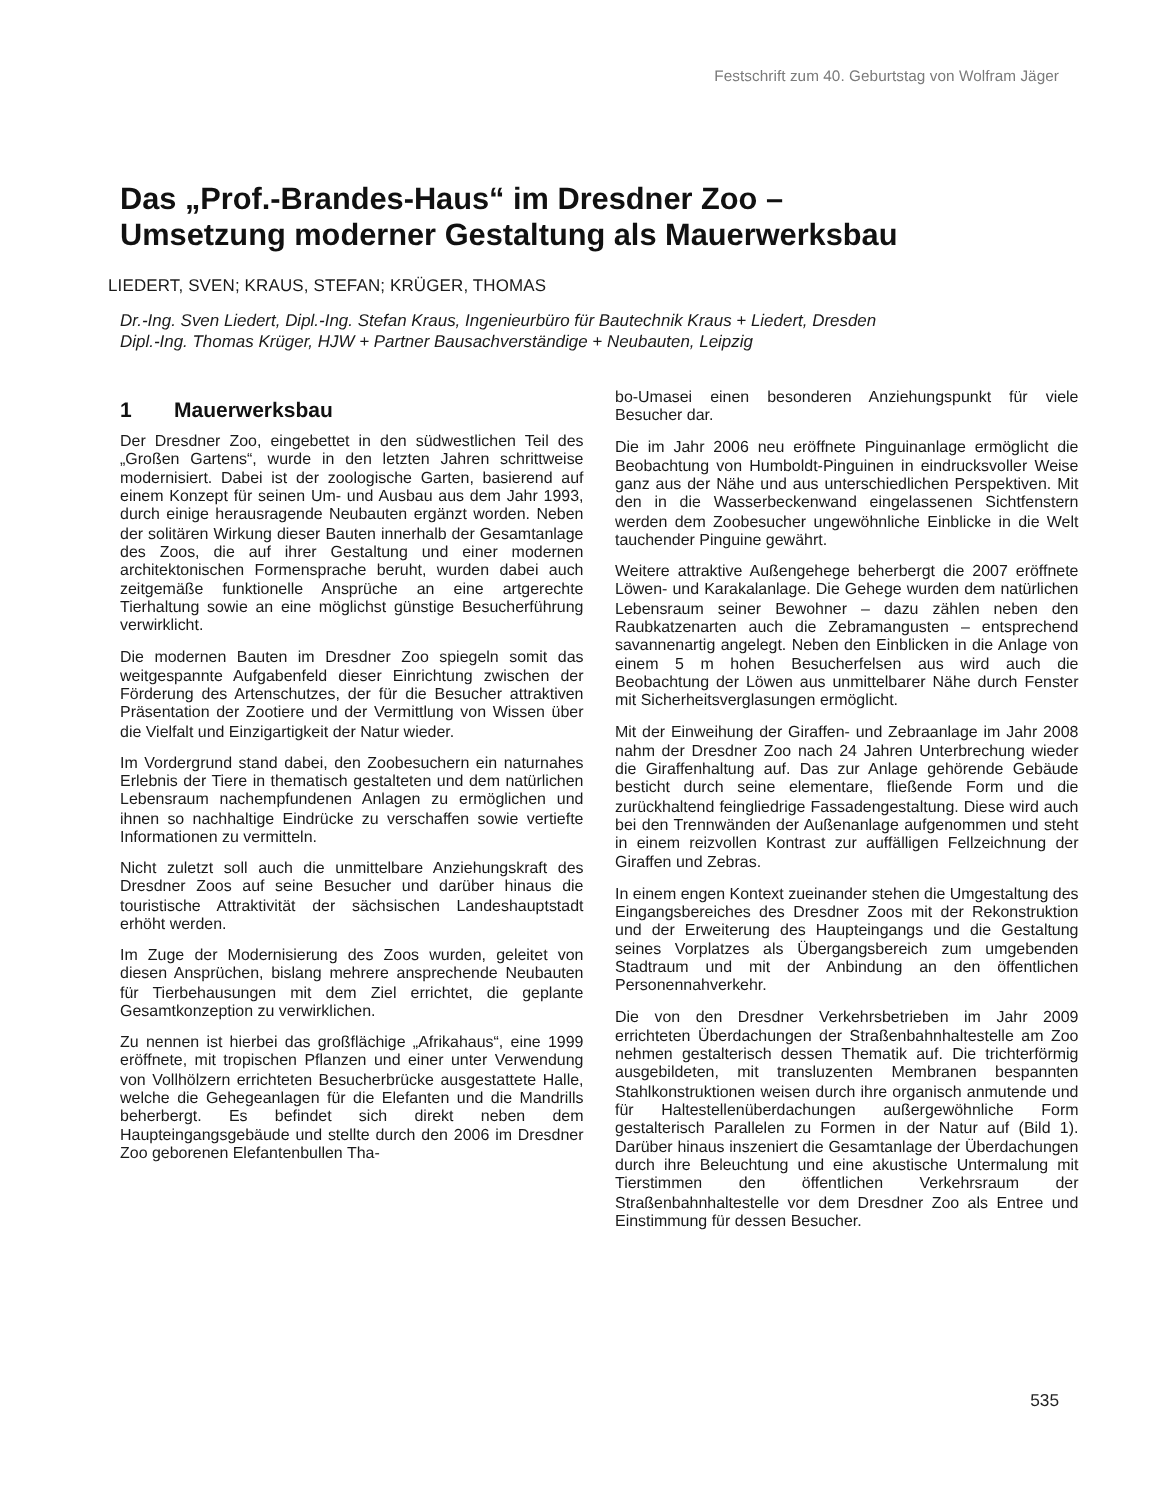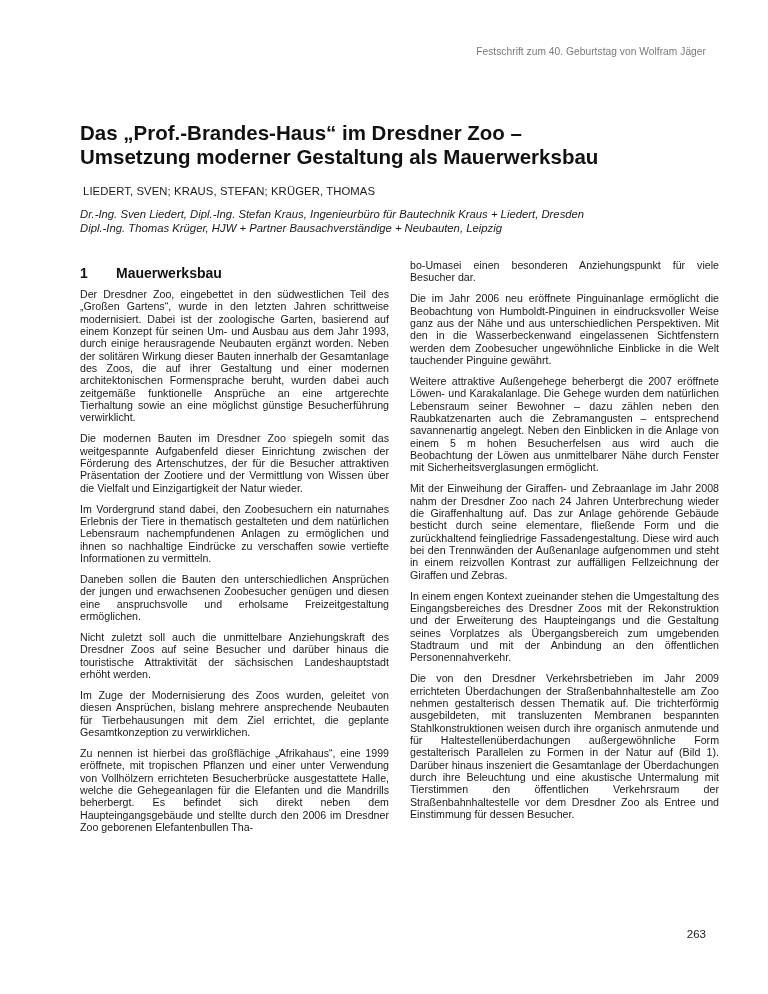--- a/index.html
+++ b/index.html
@@ -10,21 +10,21 @@
   .running-head {
     position: absolute; top: 46px; right: 62px;
     font-size: 10.2px; color: #7a7a7a; letter-spacing: 0.05px;
   }
   .title {
     position: absolute; left: 80px; top: 121px; width: 620px;
     font-size: 20.5px; font-weight: bold; line-height: 24px; color: #111;
     margin: 0;
   }
   .authors {
-    position: absolute; left: 83px; top: 185px;
+    position: absolute; left: 72px; top: 185px;
     font-size: 11.3px; color: #1a1a1a; letter-spacing: 0.1px; text-align: center;
   }
   .affiliations {
     position: absolute; left: 80px; top: 207px; width: 640px;
     font-size: 11.3px; font-style: italic; line-height: 14px; color: #1a1a1a;
   }
   .col {
     position: absolute; top: 0; width: 309px;
     font-size: 10.65px; line-height: 12.35px; text-align: justify;
   }
@@ -59,28 +59,27 @@
 </div>
 
 <div class="col col-left">
   <div class="section-heading">
     <span class="section-num">1</span>
     <span>Mauerwerksbau</span>
   </div>
   <p>Der Dresdner Zoo, eingebettet in den südwestlichen Teil des „Großen Gartens“, wurde in den letzten Jahren schritt­weise modernisiert. Dabei ist der zoologische Garten, basie­rend auf einem Konzept für seinen Um- und Ausbau aus dem Jahr 1993, durch einige herausragende Neubauten ergänzt worden. Neben der solitären Wirkung dieser Bauten innerhalb der Gesamtanlage des Zoos, die auf ihrer Gestal­tung und einer modernen architektonischen Formensprache beruht, wurden dabei auch zeitgemäße funktionelle Ansprü­che an eine artgerechte Tierhaltung sowie an eine möglichst günstige Besucherführung verwirklicht.</p>
   <p>Die modernen Bauten im Dresdner Zoo spiegeln somit das weitgespannte Aufgabenfeld dieser Einrichtung zwischen der Förderung des Artenschutzes, der für die Besucher attraktiven Präsentation der Zootiere und der Vermittlung von Wissen über die Vielfalt und Einzigartigkeit der Natur wieder.</p>
   <p>Im Vordergrund stand dabei, den Zoobesuchern ein natur­nahes Erlebnis der Tiere in thematisch gestalteten und dem natürlichen Lebensraum nachempfundenen Anlagen zu ermöglichen und ihnen so nachhaltige Eindrücke zu ver­schaffen sowie vertiefte Informationen zu vermitteln.</p>
-  <p>Daneben sollen die Bauten den unterschiedlichen Ansprü­chen der jungen und erwachsenen Zoobesucher genügen und diesen eine anspruchsvolle und erholsame Freizeitges­taltung ermöglichen.</p>
   <p>Nicht zuletzt soll auch die unmittelbare Anziehungskraft des Dresdner Zoos auf seine Besucher und darüber hinaus die touristische Attraktivität der sächsischen Landeshauptstadt erhöht werden.</p>
   <p>Im Zuge der Modernisierung des Zoos wurden, geleitet von diesen Ansprüchen, bislang mehrere ansprechende Neu­bauten für Tierbehausungen mit dem Ziel errichtet, die ge­plante Gesamtkonzeption zu verwirklichen.</p>
   <p>Zu nennen ist hierbei das großflächige „Afrikahaus“, eine 1999 eröffnete, mit tropischen Pflanzen und einer unter Verwendung von Vollhölzern errichteten Besucherbrücke ausgestattete Halle, welche die Gehegeanlagen für die Elefanten und die Mandrills beherbergt. Es befindet sich direkt neben dem Haupteingangsgebäude und stellte durch den 2006 im Dresdner Zoo geborenen Elefantenbullen Tha-</p>
 </div>
 
 <div class="col col-right">
   <p>bo-Umasei einen besonderen Anziehungspunkt für viele Besucher dar.</p>
   <p>Die im Jahr 2006 neu eröffnete Pinguinanlage ermöglicht die Beobachtung von Humboldt-Pinguinen in eindrucksvoller Weise ganz aus der Nähe und aus unterschiedlichen Per­spektiven. Mit den in die Wasserbeckenwand eingelassenen Sichtfenstern werden dem Zoobesucher ungewöhnliche Einblicke in die Welt tauchender Pinguine gewährt.</p>
   <p>Weitere attraktive Außengehege beherbergt die 2007 eröff­nete Löwen- und Karakalanlage. Die Gehege wurden dem natürlichen Lebensraum seiner Bewohner – dazu zählen neben den Raubkatzenarten auch die Zebramangusten – entsprechend savannenartig angelegt. Neben den Einbli­cken in die Anlage von einem 5 m hohen Besucherfelsen aus wird auch die Beobachtung der Löwen aus unmittelba­rer Nähe durch Fenster mit Sicherheitsverglasungen ermög­licht.</p>
   <p>Mit der Einweihung der Giraffen- und Zebraanlage im Jahr 2008 nahm der Dresdner Zoo nach 24 Jahren Unterbre­chung wieder die Giraffenhaltung auf. Das zur Anlage gehö­rende Gebäude besticht durch seine elementare, fließende Form und die zurückhaltend feingliedrige Fassadengestal­tung. Diese wird auch bei den Trennwänden der Außenan­lage aufgenommen und steht in einem reizvollen Kontrast zur auffälligen Fellzeichnung der Giraffen und Zebras.</p>
   <p>In einem engen Kontext zueinander stehen die Umgestal­tung des Eingangsbereiches des Dresdner Zoos mit der Rekonstruktion und der Erweiterung des Haupteingangs und die Gestaltung seines Vorplatzes als Übergangsbereich zum umgebenden Stadtraum und mit der Anbindung an den öffentlichen Personennahverkehr.</p>
   <p>Die von den Dresdner Verkehrsbetrieben im Jahr 2009 errichteten Überdachungen der Straßenbahnhaltestelle am Zoo nehmen gestalterisch dessen Thematik auf. Die trich­terförmig ausgebildeten, mit transluzenten Membranen bespannten Stahlkonstruktionen weisen durch ihre orga­nisch anmutende und für Haltestellenüberdachungen au­ßergewöhnliche Form gestalterisch Parallelen zu Formen in der Natur auf (Bild 1). Darüber hinaus inszeniert die Ge­samtanlage der Überdachungen durch ihre Beleuchtung und eine akustische Untermalung mit Tierstimmen den öffentlichen Verkehrsraum der Straßenbahnhaltestelle vor dem Dresdner Zoo als Entree und Einstimmung für dessen Besucher.</p>
 </div>
 
-<div class="page-number">263</div>
+<div class="page-number">535</div>
 
 </body></html>

